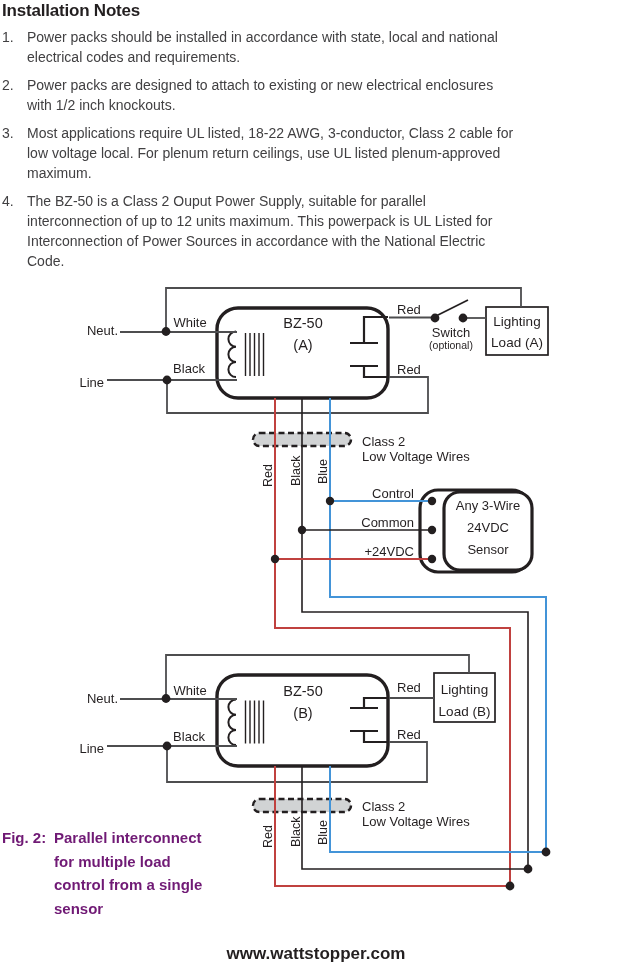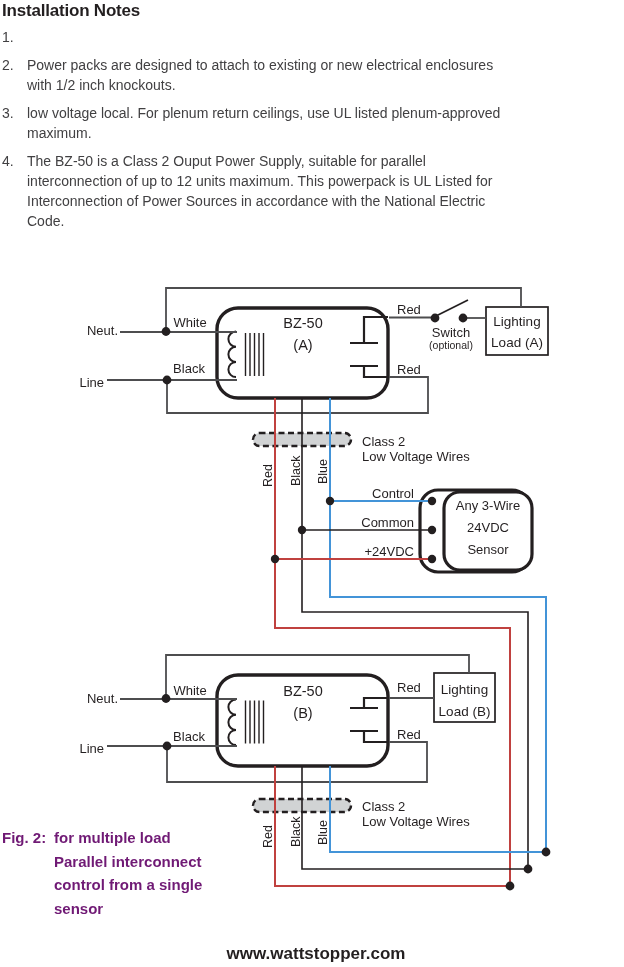--- a/index.html
+++ b/index.html
@@ -22,31 +22,36 @@
 </head>
 <body>
 
 <div class="page">
 
   <div class="notes">
     <h1>Installation Notes</h1>
     <div class="note-list">
       <div class="note-item">
         <div class="note-num">1.</div>
+        <div class="note-lines">
+          <div>Power packs should be installed in accordance with state, local and national</div>
+          <div>electrical codes and requirements.</div>
+        </div>
       </div>
       <div class="note-item">
         <div class="note-num">2.</div>
         <div class="note-lines">
           <div>Power packs are designed to attach to existing or new electrical enclosures</div>
           <div>with 1/2 inch knockouts.</div>
         </div>
       </div>
       <div class="note-item">
         <div class="note-num">3.</div>
         <div class="note-lines">
+          <div>Most applications require UL listed, 18-22 AWG, 3-conductor, Class 2 cable for</div>
           <div>low voltage local. For plenum return ceilings, use UL listed plenum-approved</div>
           <div>maximum.</div>
         </div>
       </div>
       <div class="note-item">
         <div class="note-num">4.</div>
         <div class="note-lines">
           <div>The BZ-50 is a Class 2 Ouput Power Supply, suitable for parallel</div>
           <div>interconnection of up to 12 units maximum. This powerpack is UL Listed for</div>
           <div>Interconnection of Power Sources in accordance with the National Electric</div>
@@ -181,22 +186,22 @@
       <text transform="translate(272,568) rotate(-90)" font-size="12.5">Red</text>
       <text transform="translate(300,567) rotate(-90)" font-size="12.5">Black</text>
       <text transform="translate(327,565) rotate(-90)" font-size="12.5">Blue</text>
     </g>
   </svg>
   </div>
 
   <div class="caption">
     <div class="fig">Fig. 2:</div>
     <div class="cap-lines">
+      <div>Parallel interconnect</div>
       <div>for multiple load</div>
-      <div>Parallel interconnect</div>
       <div>control from a single</div>
       <div>sensor</div>
     </div>
   </div>
 
   <div class="footer">www.wattstopper.com</div>
 
 </div>
 
 </body></html>

